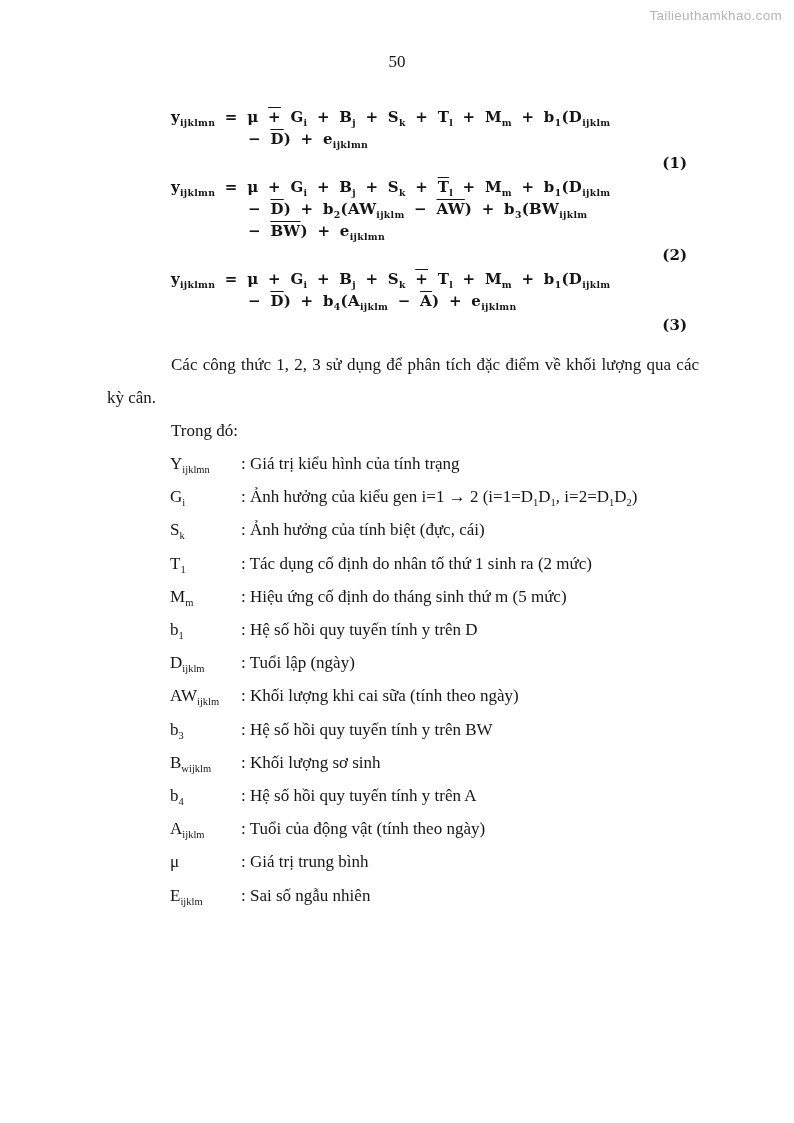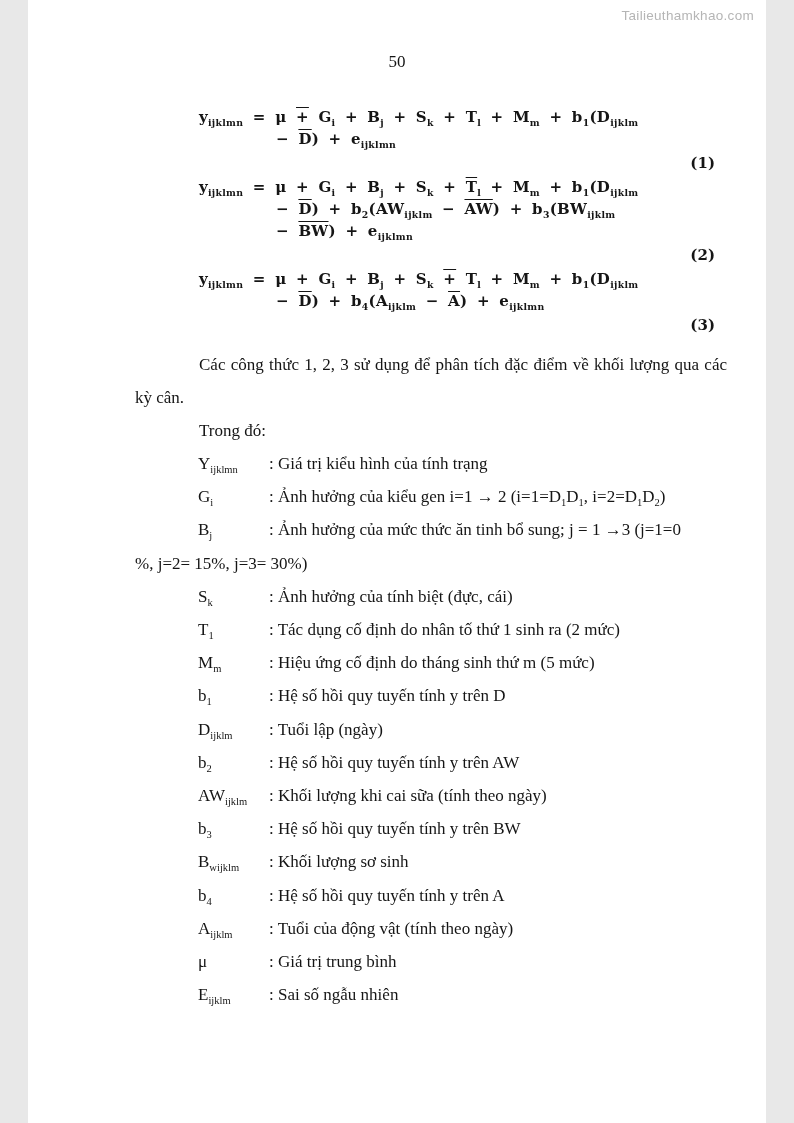--- a/index.html
+++ b/index.html
@@ -1,18 +1,18 @@
 <!DOCTYPE html>
 <html><head>
 <meta charset="utf-8">
 <style>
   html,body{margin:0;padding:0;background:#e8e8e8;}
   .page{
     position:relative;
-    width:738px;height:1123px;
+    width:794px;height:1123px;
     background:#ffffff;
     font-family:"Liberation Serif", serif;
     color:#151515;
     overflow:hidden;
     margin:0 auto;
   }
   .watermark{
     position:absolute;top:8px;right:12px;
     font-family:"Liberation Sans", sans-serif;
     font-size:13.5px;color:#b5b5b5;letter-spacing:0.3px;
@@ -92,40 +92,33 @@
     <p class="intro">Trong đó:</p>
 
     <div id="deflist" class="deflist">
         <div class="def-entry">
           <div class="def-row"><span class="term">Y<sub>ijklmn</sub></span><span class="def">: Giá trị kiểu hình của tính trạng</span></div>
         </div>
         <div class="def-entry">
           <div class="def-row"><span class="term">G<sub>i</sub></span><span class="def">: Ảnh hưởng của kiểu gen i=1 → 2 (i=1=D<sub>1</sub>D<sub>1</sub>, i=2=D<sub>1</sub>D<sub>2</sub>)</span></div>
         </div>
         <div class="def-entry">
-          <div class="def-row"><span class="term">B<sub>j</sub></span><span class="def">: Ảnh hưởng của mức thức ăn tinh bổ sung; j = 1 →3 (j=1=0</span></div>
-          <div class="def-cont">%, j=2= 15%, j=3= 30%)</div>
-        </div>
-        <div class="def-entry">
           <div class="def-row"><span class="term">S<sub>k</sub></span><span class="def">: Ảnh hưởng của tính biệt (đực, cái)</span></div>
         </div>
         <div class="def-entry">
           <div class="def-row"><span class="term">T<sub>1</sub></span><span class="def">: Tác dụng cố định do nhân tố thứ 1 sinh ra (2 mức)</span></div>
         </div>
         <div class="def-entry">
           <div class="def-row"><span class="term">M<sub>m</sub></span><span class="def">: Hiệu ứng cố định do tháng sinh thứ m (5 mức)</span></div>
         </div>
         <div class="def-entry">
           <div class="def-row"><span class="term">b<sub>1</sub></span><span class="def">: Hệ số hồi quy tuyến tính y trên D</span></div>
         </div>
         <div class="def-entry">
           <div class="def-row"><span class="term">D<sub>ijklm</sub></span><span class="def">: Tuổi lập (ngày)</span></div>
-        </div>
-        <div class="def-entry">
-          <div class="def-row"><span class="term">b<sub>2</sub></span><span class="def">: Hệ số hồi quy tuyến tính y trên AW</span></div>
         </div>
         <div class="def-entry">
           <div class="def-row"><span class="term">AW<sub>ijklm</sub></span><span class="def">: Khối lượng khi cai sữa (tính theo ngày)</span></div>
         </div>
         <div class="def-entry">
           <div class="def-row"><span class="term">b<sub>3</sub></span><span class="def">: Hệ số hồi quy tuyến tính y  trên BW</span></div>
         </div>
         <div class="def-entry">
           <div class="def-row"><span class="term">B<sub>wijklm</sub></span><span class="def">: Khối lượng sơ sinh</span></div>
         </div>

